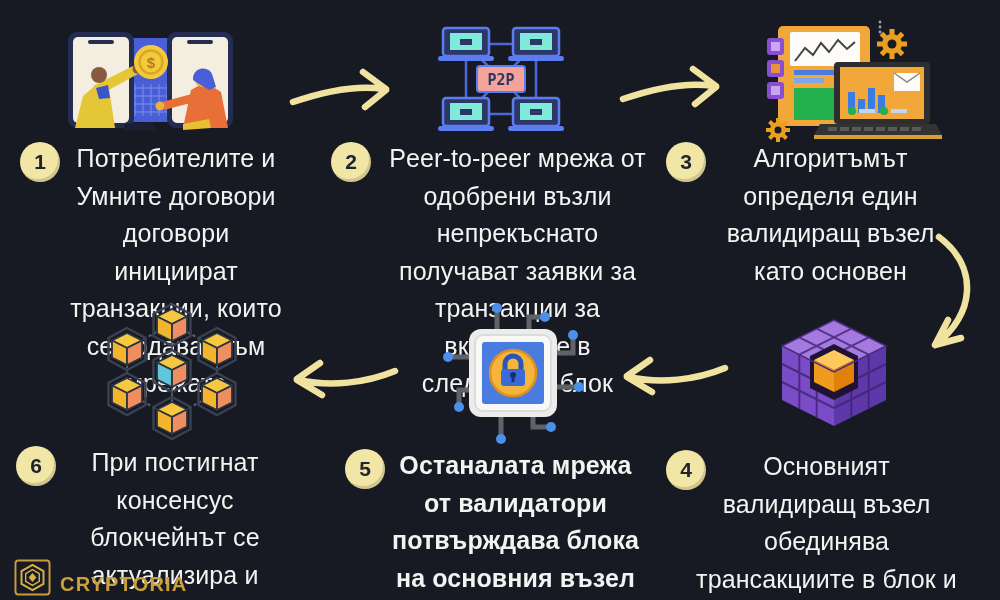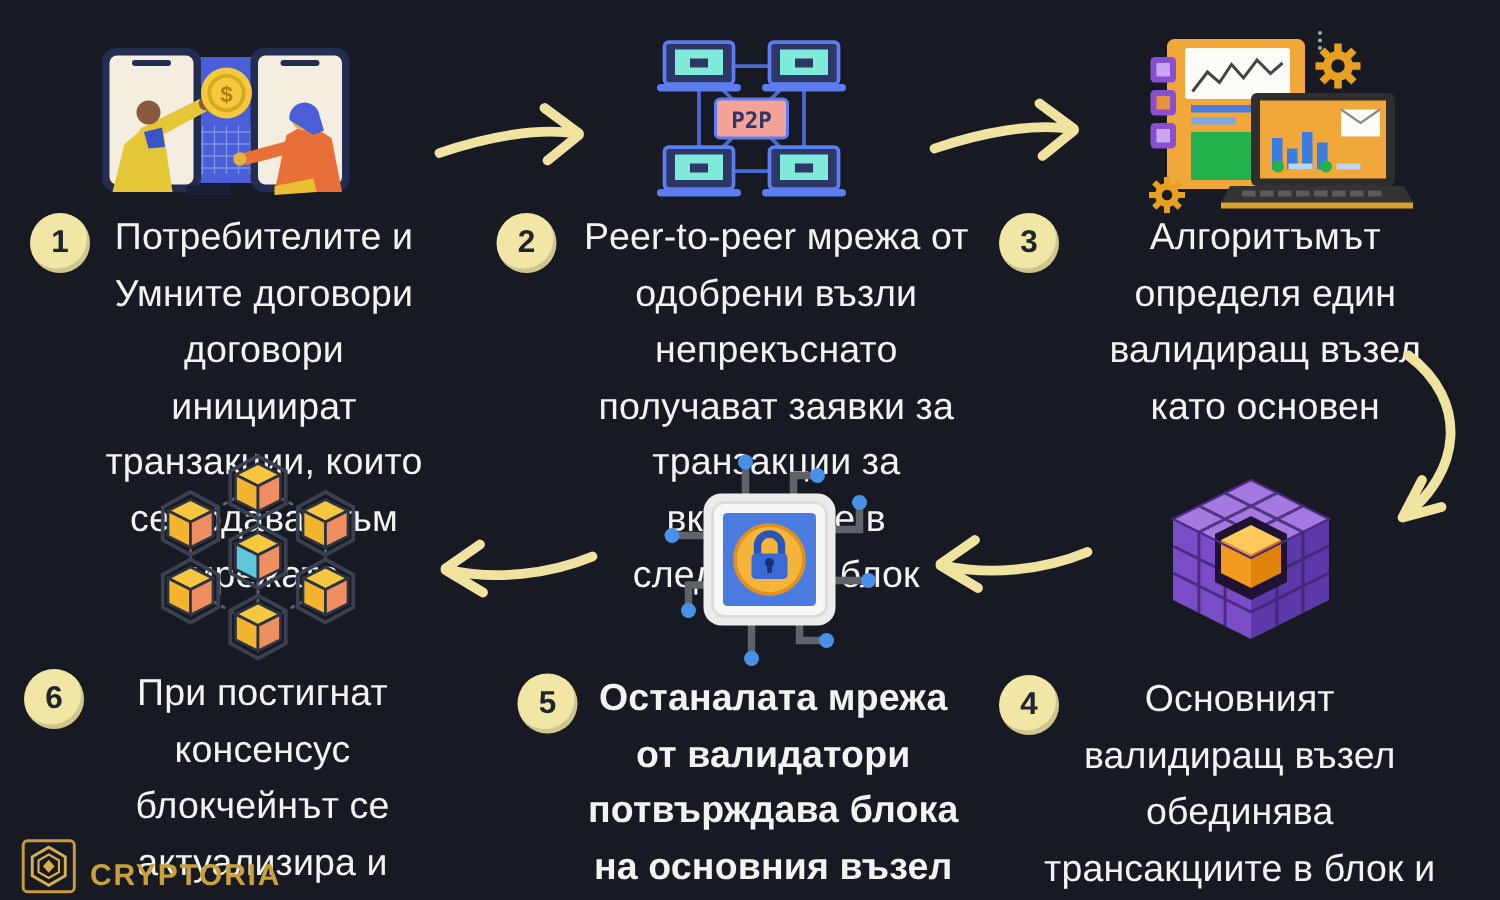--- a/index.html
+++ b/index.html
@@ -25,21 +25,21 @@
   #step1 { left:8px;   top:10px;  width:290px; }
   #step1 .illus { height:130px; } #step1 .illus svg { margin:16px 0 0 55px; }
   #step1 .num { left:12px; } #step1 .txt { margin-left:58px; width:220px; }
 
   #step2 { left:321px; top:10px;  width:330px; }
   #step2 .illus { height:130px; } #step2 .illus svg { margin:4px 0 0 100px; }
   #step2 .num { left:10px; } #step2 .txt { margin-left:64px; width:265px; }
 
   #step3 { left:660px; top:10px;  width:335px; }
   #step3 .illus { height:130px; } #step3 .illus svg { margin:6px 0 0 102px; }
-  #step3 .num { left:6px; } #step3 .txt { margin-left:51px; width:265px; }
+  #step3 .num { left:6px; } #step3 .txt { margin-left:38px; width:265px; }
 
   #step4 { left:660px; top:300px; width:335px; }
   #step4 .illus { height:148px; } #step4 .illus svg { margin:2px 0 0 102px; }
   #step4 .num { left:6px; } #step4 .txt { margin-left:34px; width:265px; }
 
   #step5 { left:335px; top:295px; width:330px; }
   #step5 .illus { height:152px; } #step5 .illus svg { margin:2px 0 0 102px; }
   #step5 .num { left:10px; } #step5 .txt { margin-left:48px; width:265px;font-weight:bold; }
 
   #step6 { left:8px;   top:298px; width:300px; }

